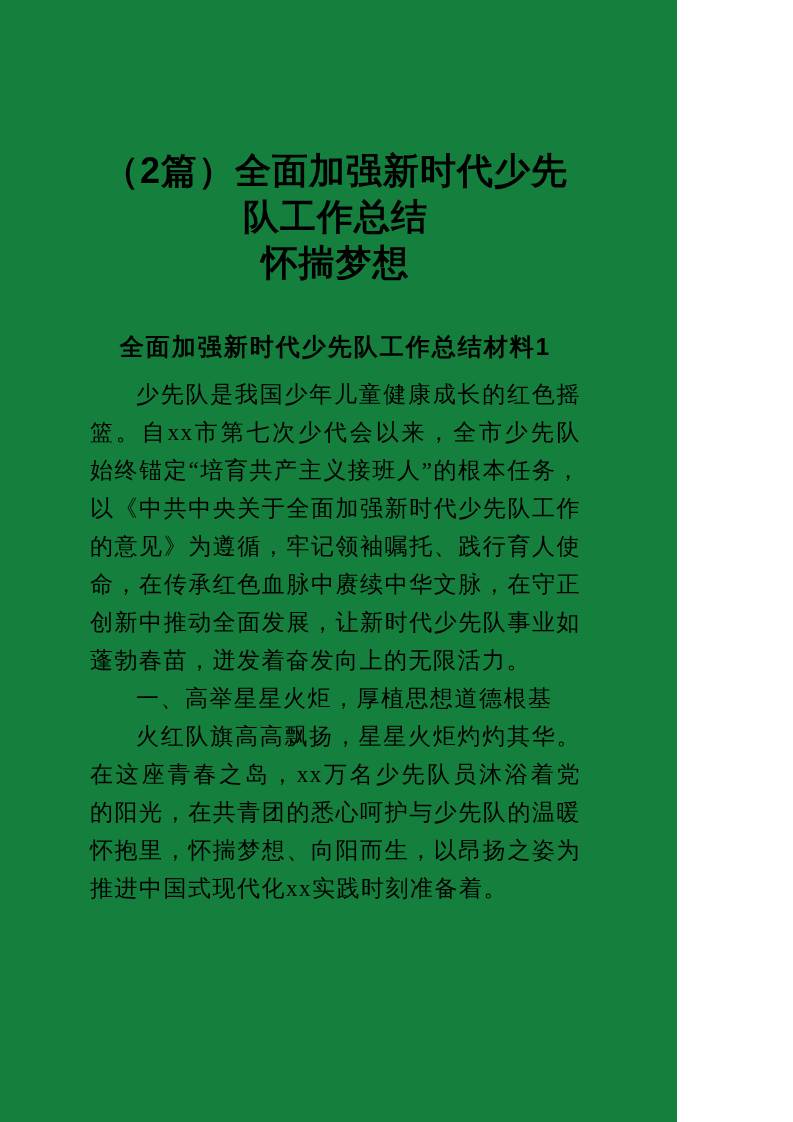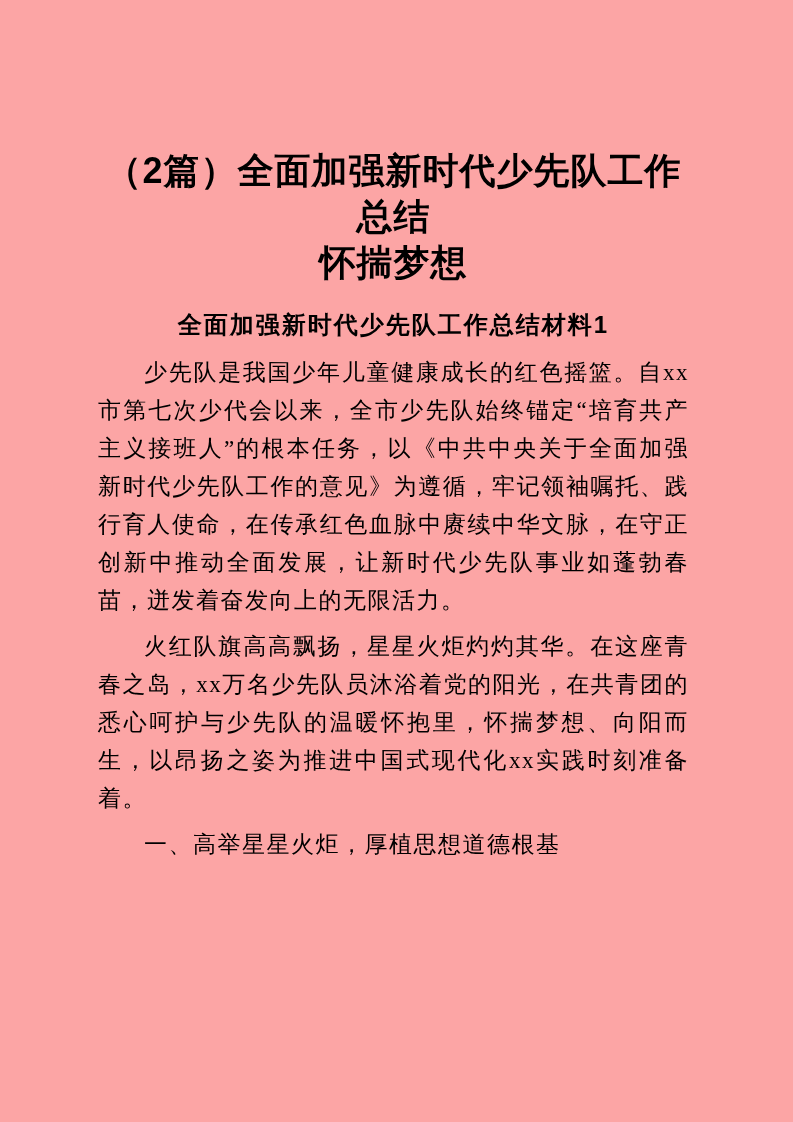--- a/index.html
+++ b/index.html
@@ -2,74 +2,74 @@
 <html><head>
 <meta charset="utf-8">
 <style>
   html, body {
     margin: 0;
     padding: 0;
     background: #ffffff;
   }
   .page {
     position: relative;
-    width: 793px;
+    width: 677px;
     height: 1122px;
-    background: #fca5a5;
+    background: #15803d;
     box-sizing: border-box;
     padding: 148px 96px 0 90px;
     color: #000000;
     overflow: hidden;
   }
   .doc-title {
     font-family: "Liberation Sans", "DejaVu Sans", sans-serif;
     font-weight: 700;
     font-size: 36px;
     line-height: 46px;
     text-align: center;
     letter-spacing: 1px;
     color: #000000;
   }
   .section-heading {
-    margin-top: 23px;
+    margin-top: 45px;
     font-family: "Liberation Sans", "DejaVu Sans", sans-serif;
     font-weight: 700;
     font-size: 24px;
     line-height: 32px;
     text-align: center;
     letter-spacing: 2px;
     color: #000000;
   }
   .body-text {
     margin-top: 13px;
     font-family: "Liberation Serif", "DejaVu Serif", serif;
     font-size: 23px;
     line-height: 38px;
     text-align: justify;
     text-justify: inter-ideograph;
     letter-spacing: 1.5px;
     color: #000000;
   }
   .body-text p {
-    margin: 8px;
+    margin: 0;
     padding: 0;
     text-indent: 2em;
   }
 </style>
 </head>
 <body>
 
 <div class="page">
 
   <div class="doc-title">
     <div>（2篇）全面加强新时代少先队工作总结</div>
     <div>怀揣梦想</div>
   </div>
 
   <div class="section-heading">全面加强新时代少先队工作总结材料1</div>
 
   <div class="body-text">
     <p>少先队是我国少年儿童健康成长的红色摇篮。自xx市第七次少代会以来，全市少先队始终锚定“培育共产主义接班人”的根本任务，以《中共中央关于全面加强新时代少先队工作的意见》为遵循，牢记领袖嘱托、践行育人使命，在传承红色血脉中赓续中华文脉，在守正创新中推动全面发展，让新时代少先队事业如蓬勃春苗，迸发着奋发向上的无限活力。</p>
+    <p>一、高举星星火炬，厚植思想道德根基</p>
     <p>火红队旗高高飘扬，星星火炬灼灼其华。在这座青春之岛，xx万名少先队员沐浴着党的阳光，在共青团的悉心呵护与少先队的温暖怀抱里，怀揣梦想、向阳而生，以昂扬之姿为推进中国式现代化xx实践时刻准备着。</p>
-    <p>一、高举星星火炬，厚植思想道德根基</p>
   </div>
 
 </div>
 
 </body></html>

